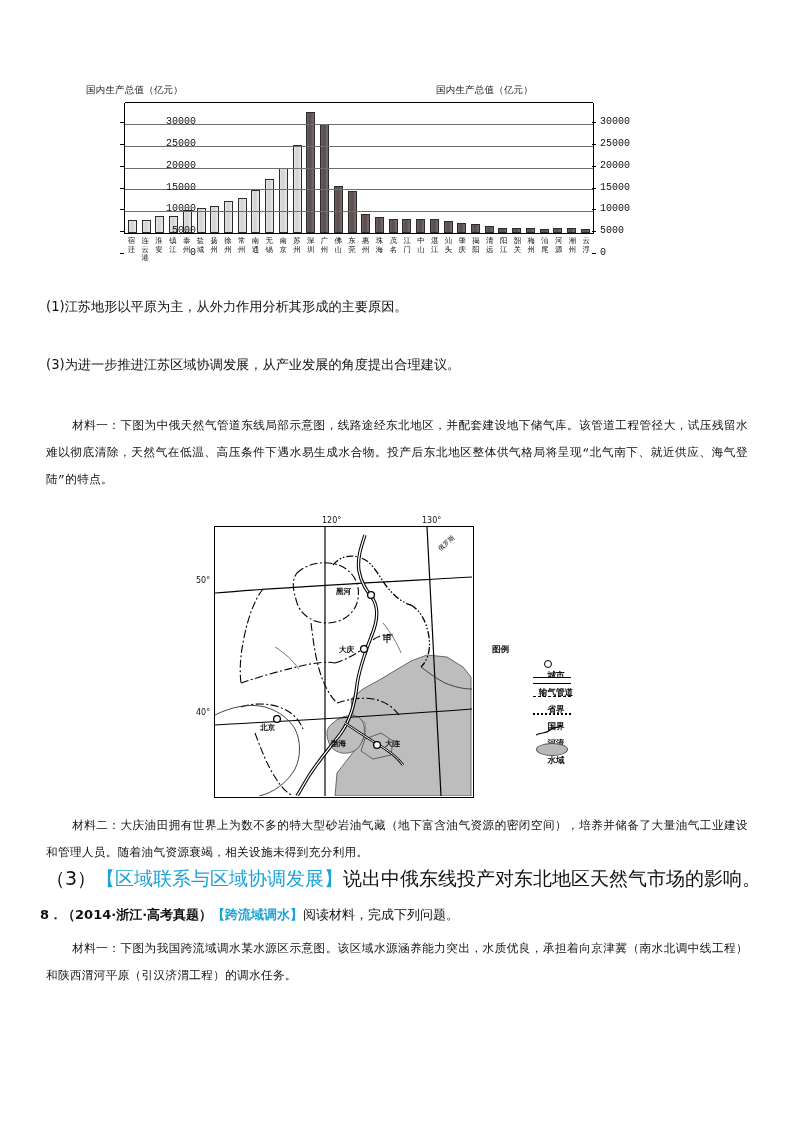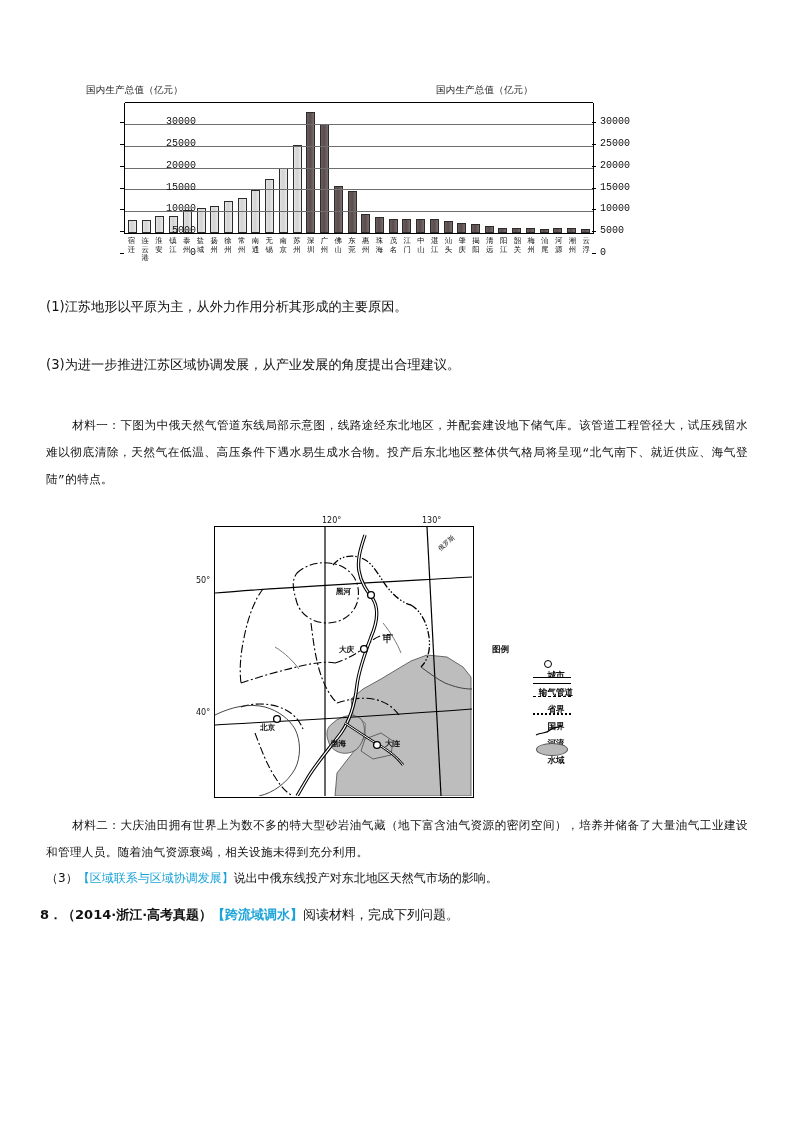--- a/index.html
+++ b/index.html
@@ -138,21 +138,21 @@
     font-family:Liberation Mono, monospace;
     color:#111;
     text-align:justify;
     letter-spacing:.35px;
   }
   .mat-para .indent{display:inline-block;width:26px;}
 
   .hl{color:#1aa3d8;}
   .q-blue{
     position:absolute;left:46px;
-    font-size:12px;line-height:18px;
+    font-size:19px;line-height:18px;
     font-family:"DejaVu Sans","Liberation Sans",sans-serif;
     white-space:nowrap;color:#111;
   }
   .num8{
     position:absolute;left:40px;
     font-size:13px;line-height:18px;
     font-family:"DejaVu Sans","Liberation Sans",sans-serif;
     white-space:nowrap;color:#111;font-weight:600;
   }
   .num8 .blue{color:#1aa3d8;}
@@ -491,14 +491,17 @@
   </div>
 
   <div class="q-blue" style="top:869px">
     <span>（3）</span><span class="hl">【区域联系与区域协调发展】</span><span>说出中俄东线投产对东北地区天然气市场的影响。</span>
   </div>
 
   <div class="num8" style="top:906px">
     <span>8．</span><span>（2014·浙江·高考真题）</span><span class="blue">【跨流域调水】</span><span style="font-weight:400">阅读材料，完成下列问题。</span>
   </div>
 
+  <div class="mat-para" style="top:935px">
+    <span class="indent"></span><span>材料一：</span><span>下图为我国跨流域调水某水源区示意图。该区域水源涵养能力突出，水质优良，承担着向京津冀（南水北调中线工程）和陕西渭河平原（引汉济渭工程）的调水任务。</span>
+  </div>
 
 </div>
 
 </body></html>

